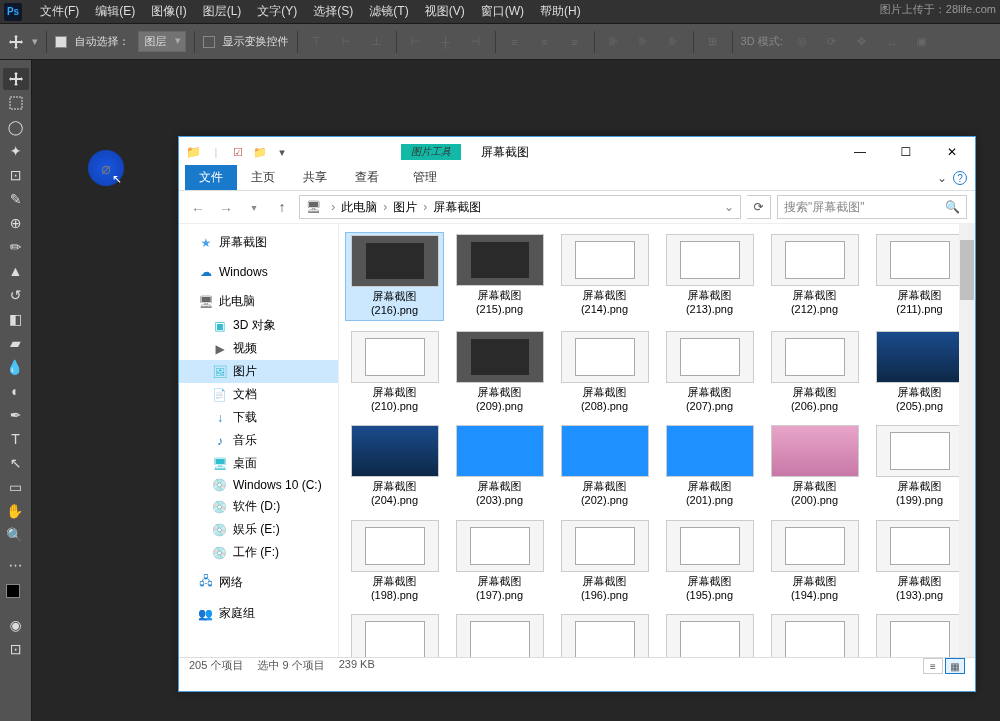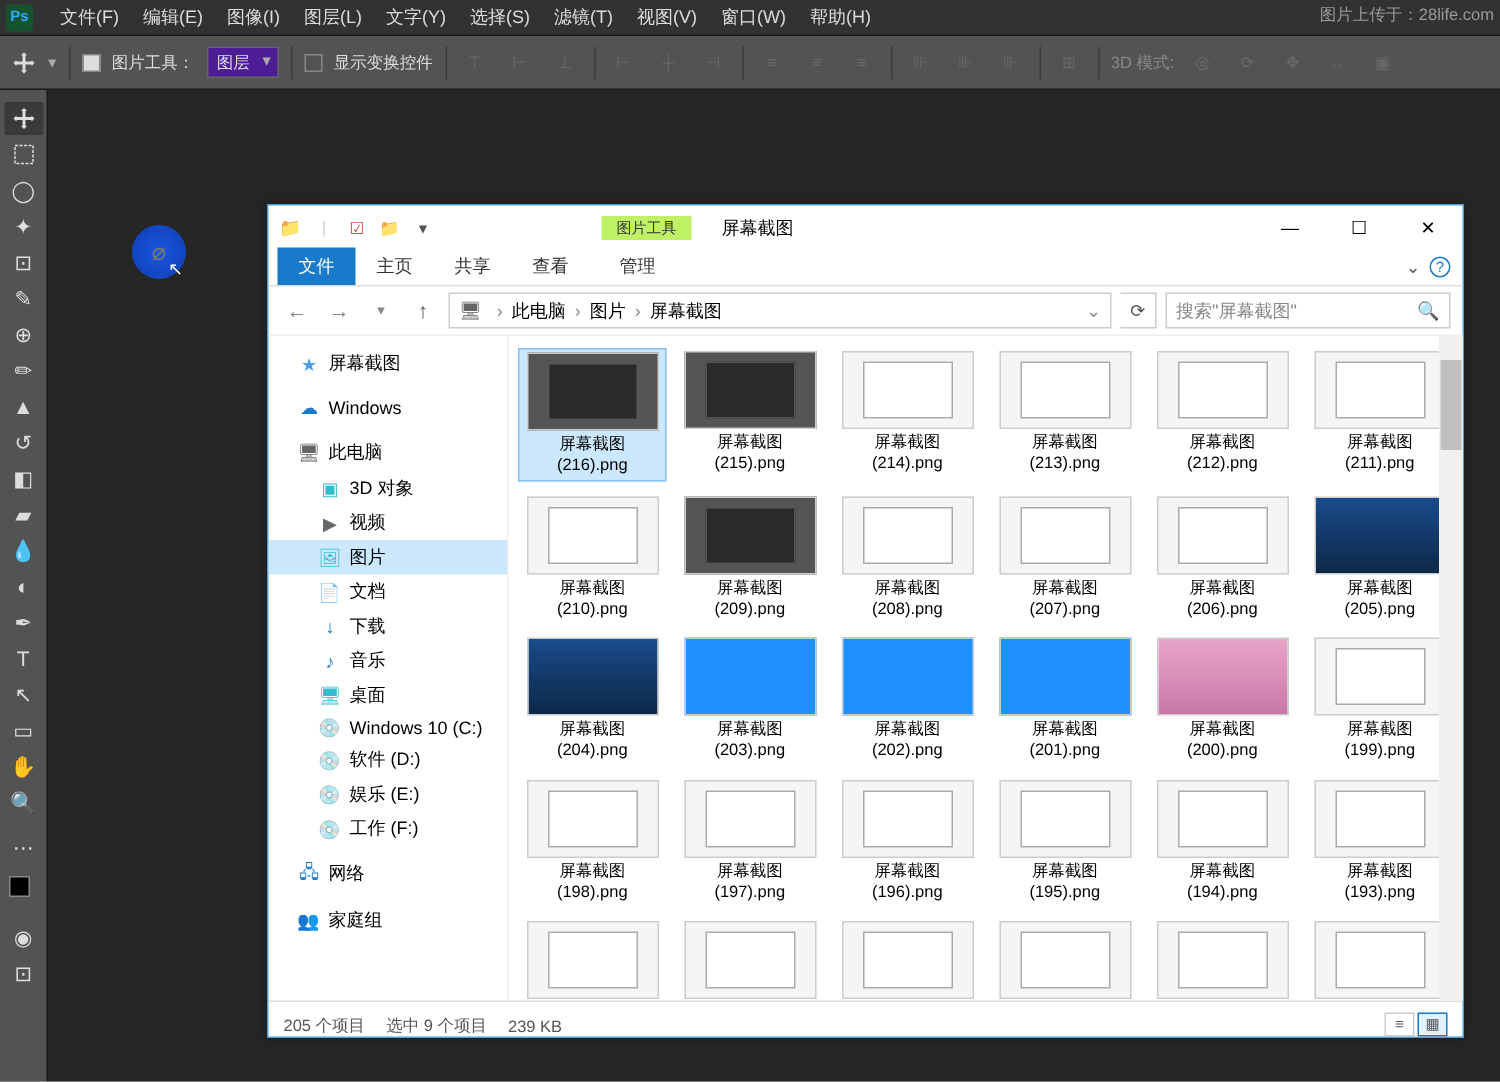--- a/index.html
+++ b/index.html
@@ -1,28 +1,28 @@
 <!DOCTYPE html>
 <html><head>
 <meta charset="utf-8">
 <style>
 * { margin: 0; padding: 0; box-sizing: border-box; font-family: "Microsoft YaHei", sans-serif; }
 body { width: 1000px; height: 721px; background: #323232; overflow: hidden; position: relative; }
 
 
 .ps-menubar { height: 24px; background: #323232; display: flex; align-items: center; padding: 0 4px; color: #ddd; font-size: 12px; border-bottom: 1px solid #1a1a1a; }
-.ps-logo { width: 18px; height: 18px; background: #14532d; color: #31a8ff; display: flex; align-items: center; justify-content: center; font-size: 10px; font-weight: bold; border-radius: 2px; margin-right: 10px; }
+.ps-logo { width: 18px; height: 18px; background: #0f172a; color: #31a8ff; display: flex; align-items: center; justify-content: center; font-size: 10px; font-weight: bold; border-radius: 2px; margin-right: 10px; }
 .ps-menubar .menu-item { padding: 0 8px; cursor: default; }
 
 
 .ps-options { height: 36px; background: #535353; display: flex; align-items: center; padding: 0 8px; color: #ddd; font-size: 11px; border-bottom: 1px solid #1a1a1a; gap: 8px; }
 .ps-options .sep { width: 1px; height: 22px; background: #3a3a3a; }
 .ps-options .move-icon svg { display: block; }
 .ps-options .chk { width: 12px; height: 12px; border: 1px solid #888; display: inline-block; vertical-align: middle; }
-.ps-options .dropdown { background: #4c1d95; padding: 2px 18px 2px 6px; border: 1px solid #666; position: relative; }
+.ps-options .dropdown { background: #737373; padding: 2px 18px 2px 6px; border: 1px solid #666; position: relative; }
 .ps-options .dropdown::after { content: "▾"; position: absolute; right: 4px; color: #aaa; }
 .ps-options .icon-btn { width: 22px; height: 22px; display: flex; align-items: center; justify-content: center; color: #888; }
 .ps-options .icon-btn.dis { opacity: 0.4; }
 
 
 .ps-tools { position: absolute; left: 0; top: 60px; width: 32px; background: #535353; display: flex; flex-direction: column; align-items: center; padding-top: 8px; gap: 2px; height: calc(100% - 60px); border-right: 1px solid #1a1a1a; }
 .ps-tools .tool { width: 26px; height: 22px; display: flex; align-items: center; justify-content: center; color: #ddd; font-size: 14px; border-radius: 2px; position: relative; }
 .ps-tools .tool.sel { background: #3a3a3a; }
 .ps-tools .swatch { width: 20px; height: 20px; position: relative; margin-top: 6px; }
 .ps-tools .swatch .fg { width: 14px; height: 14px; background: #000; border: 1px solid #888; position: absolute; top: 0; left: 0; }
@@ -37,21 +37,21 @@
 .cursor-arrow { position: absolute; left: 112px; top: 172px; font-size: 12px; color: #fff; }
 
 
 .explorer { position: absolute; left: 178px; top: 136px; width: 798px; height: 556px; background: #fff; border: 1px solid #4a9edc; box-shadow: 0 0 8px rgba(0,0,0,.3); display: flex; flex-direction: column; }
 
 .exp-titlebar { height: 30px; display: flex; align-items: center; padding-left: 6px; font-size: 12px; }
 .qat { display: flex; align-items: center; gap: 4px; }
 .qat .folder { width: 18px; height: 18px; display: flex; align-items: center; justify-content: center; color: #e8b535; }
 .qat .icon { width: 18px; height: 18px; display: flex; align-items: center; justify-content: center; color: #555; font-size: 11px; }
 .tab-tool { margin-left: 110px; display: flex; flex-direction: column; align-items: center; }
-.tab-tool-label { font-size: 10px; color: #333; background: #bef264; padding: 1px 10px; }
+.tab-tool-label { font-size: 10px; color: #333; background: #14b8a6; padding: 1px 10px; font-style: italic; }
 .exp-title { margin-left: 20px; font-size: 12px; color: #000; }
 .win-btns { margin-left: auto; display: flex; }
 .win-btn { width: 46px; height: 30px; display: flex; align-items: center; justify-content: center; font-size: 12px; color: #000; }
 
 .ribbon-tabs { height: 24px; display: flex; align-items: flex-end; padding-left: 6px; font-size: 12px; border-bottom: 1px solid #ddd; position: relative; }
 .ribbon-tabs .tab { padding: 4px 14px; color: #333; }
 .ribbon-tabs .tab.file { background: #1979ca; color: #fff; }
 .ribbon-tabs .tab.mgmt { margin-left: 6px; }
 .ribbon-tabs .help { position: absolute; right: 8px; top: 4px; display: flex; gap: 6px; color: #555; font-size: 12px; }
 .ribbon-tabs .help .q { color: #1979ca; border-radius: 50%; border: 1px solid #1979ca; width: 14px; height: 14px; display: flex; align-items: center; justify-content: center; font-size: 10px; }
@@ -98,21 +98,21 @@
 .thumb.desk-bg { background: linear-gradient(180deg, #1a4b8c, #0d2847); }
 .thumb.win { background: #1e90ff; }
 .thumb.pink { background: linear-gradient(180deg, #e8a5c8, #c878a8); }
 .thumb-inner { width: 60px; height: 38px; background: #fff; border: 1px solid #aaa; }
 .thumb.dark .thumb-inner { background: #2a2a2a; border-color: #555; }
 .file-label { font-size: 11px; text-align: center; line-height: 1.3; color: #000; }
 
 .scrollbar-v { position: absolute; right: 0; top: 0; width: 16px; height: 100%; background: #f0f0f0; }
 .scrollbar-v .thumb-s { position: absolute; top: 16px; width: 14px; left: 1px; height: 60px; background: #c0c0c0; }
 
-.status-bar { height: 24px; border-top: 1px solid #ddd; display: flex; align-items: flex-end; padding: 0 10px; font-size: 11px; color: #555; gap: 14px; }
+.status-bar { height: 34px; border-top: 1px solid #ddd; display: flex; align-items: flex-start; padding: 0 10px; font-size: 11px; color: #555; gap: 14px; }
 .status-bar .view-icons { margin-left: auto; display: flex; gap: 2px; }
 .status-bar .vicon { width: 20px; height: 16px; border: 1px solid #ccc; display: flex; align-items: center; justify-content: center; font-size: 10px; }
 .status-bar .vicon.sel { border-color: #1979ca; background: #e3f2ff; }
 
 .watermark { position: absolute; right: 4px; top: 2px; font-size: 11px; color: #999; padding-left: 18px; }
 </style>
 </head>
 <body>
 
 <div class="ps-menubar">
@@ -131,21 +131,21 @@
 
 <div class="ps-options">
   <span class="move-icon">
       <svg width="16" height="16" viewBox="0 0 16 16">
         <path d="M8 1l2 2H9v4h4V6l2 2-2 2V9H9v4h1l-2 2-2-2h1V9H3v1L1 8l2-2v1h4V3H6z" fill="#ddd"></path>
       </svg>
     </span>
   <span style="color:#aaa">▾</span>
   <div class="sep"></div>
   <span class="chk" style="background:#ddd"></span>
-  <span>图片工具：</span>
+  <span>自动选择：</span>
   <span class="dropdown">图层</span>
   <div class="sep"></div>
   <span class="chk"></span>
   <span>显示变换控件</span>
   <div class="sep"></div>
   <span class="icon-btn dis">⊤</span>
   <span class="icon-btn dis">⊢</span>
   <span class="icon-btn dis">⊥</span>
   <div class="sep"></div>
   <span class="icon-btn dis">⊢</span>

